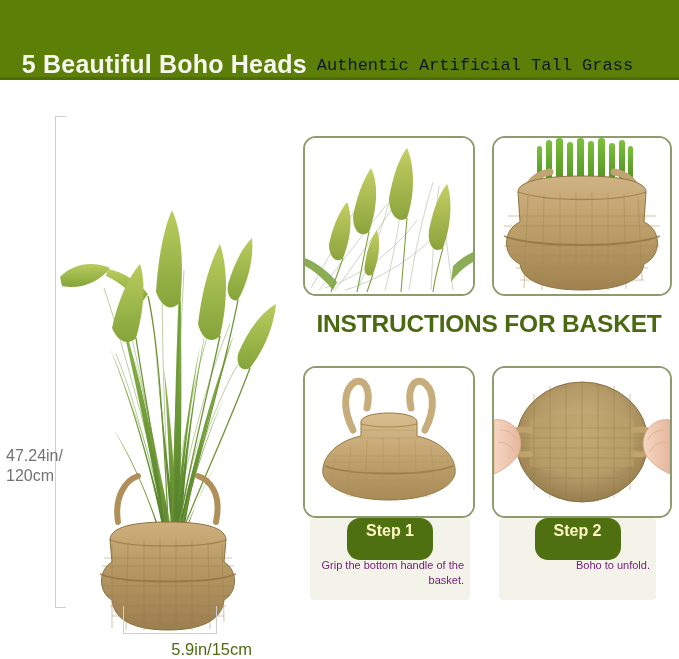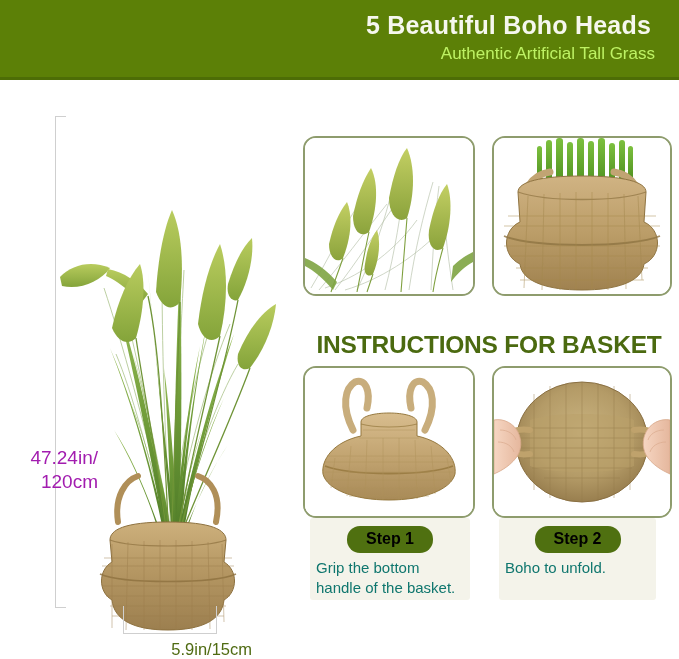--- a/index.html
+++ b/index.html
@@ -9,31 +9,31 @@
     font-family: "Liberation Sans", sans-serif;
     overflow: hidden;
   }
   .page { position: relative; width: 679px; height: 659px; background:#fff; }
 
   
   .banner {
     position: absolute; left: 0; top: 0; width: 679px; height: 80px;
     background: #5C8007;
     border-bottom: 3px solid #4d6d06;
-    display: flex; flex-direction: column;
+    display: flex; flex-direction: row;
     align-items: flex-end; justify-content: center;
     padding-right: 18px;
   }
   .banner-title {
     color: #f6f7ee; font-size: 25px; font-weight: bold;
     letter-spacing: .2px; line-height: 1.05; padding-right: 10px;
   }
   .banner-sub {
-    color: #bef264; font-size: 17px; font-weight: normal;
-    line-height: 1.3; margin-top: 4px; padding-right: 6px;
+    color: #0f172a; font-size: 17px; font-weight: normal;
+    line-height: 1.3; margin-top: 4px; padding-right: 6px; font-family: Liberation Mono, monospace;
   }
 
   
   .left-panel {
     position: absolute; left: 0; top: 84px; width: 290px; height: 575px;
     background: #fff;
   }
   .hero-photo {
     position: absolute; left: 52px; top: 8px; width: 230px; height: 540px;
   }
@@ -53,21 +53,21 @@
     position: absolute; left: 123px; top: 522px; width: 1px; height: 28px; background:#cfcfcf;
   }
   .meas-h-line2 {
     position: absolute; left: 216px; top: 522px; width: 1px; height: 28px; background:#cfcfcf;
   }
   .meas-h-bar {
     position: absolute; left: 123px; top: 549px; width: 94px; height: 1px; background:#cfcfcf;
   }
   .label-height {
     position: absolute; left: 6px; top: 362px; width: 92px;
-    color: #a21caf; font-size: 19px; line-height: 1.28; text-align: right;
+    color: #737373; font-size: 16px; line-height: 1.28; text-align: left;
   }
   .label-width {
     position: absolute; left: 92px; top: 556px; width: 160px;
     color: #4f6b12; font-size: 16.5px; text-align: right;
   }
 
   
   .card {
     position: absolute;
     border: 2px solid #8e9c6d;
@@ -76,39 +76,39 @@
     overflow: hidden;
   }
   .card-grass  { left: 303px; top: 136px; width: 172px; height: 160px; }
   .card-basket { left: 492px; top: 136px; width: 180px; height: 160px; }
   .card-step1  { left: 303px; top: 366px; width: 172px; height: 152px; }
   .card-step2  { left: 492px; top: 366px; width: 180px; height: 152px; }
 
   .instr-title {
     position: absolute; left: 303px; top: 310px; width: 372px;
     color: #4b6a10; font-size: 24.5px; font-weight: bold;
-    letter-spacing: -.2px; text-align: center; white-space: nowrap; margin-top: 21px;
+    letter-spacing: -.2px; text-align: center; white-space: nowrap;
   }
 
   
   .step-block {
     position: absolute; background: #f4f3ea; border-radius: 3px;
   }
   .step-block-1 { left: 310px; top: 518px; width: 160px; height: 82px; }
   .step-block-2 { left: 499px; top: 518px; width: 157px; height: 82px; }
   .step-badge {
-    position: absolute; top: 8px; left: 50%; transform: translateX(-50%);
-    background: #4f7010; color: #000000;
+    position: absolute; top: 0; left: 50%; transform: translateX(-50%);
+    background: #4f7010; color: #fef9c3;
     font-size: 16px; font-weight: bold;
-    padding: 4px 19px 5px 19px; border-radius: 13px;
+    padding: 4px 19px 20px 19px; border-radius: 13px;
     white-space: nowrap; line-height: 1.1;
   }
   .step-caption {
     position: absolute; top: 40px; left: 6px; right: 6px;
-    color: #0f766e; font-size: 15px; line-height: 1.32; text-align: left;
+    color: #701a75; font-size: 11px; line-height: 1.32; text-align: right;
   }
 
   svg { display: block; }
 </style>
 </head>
 <body>
 
 <div class="page">
 
   <div class="banner">

